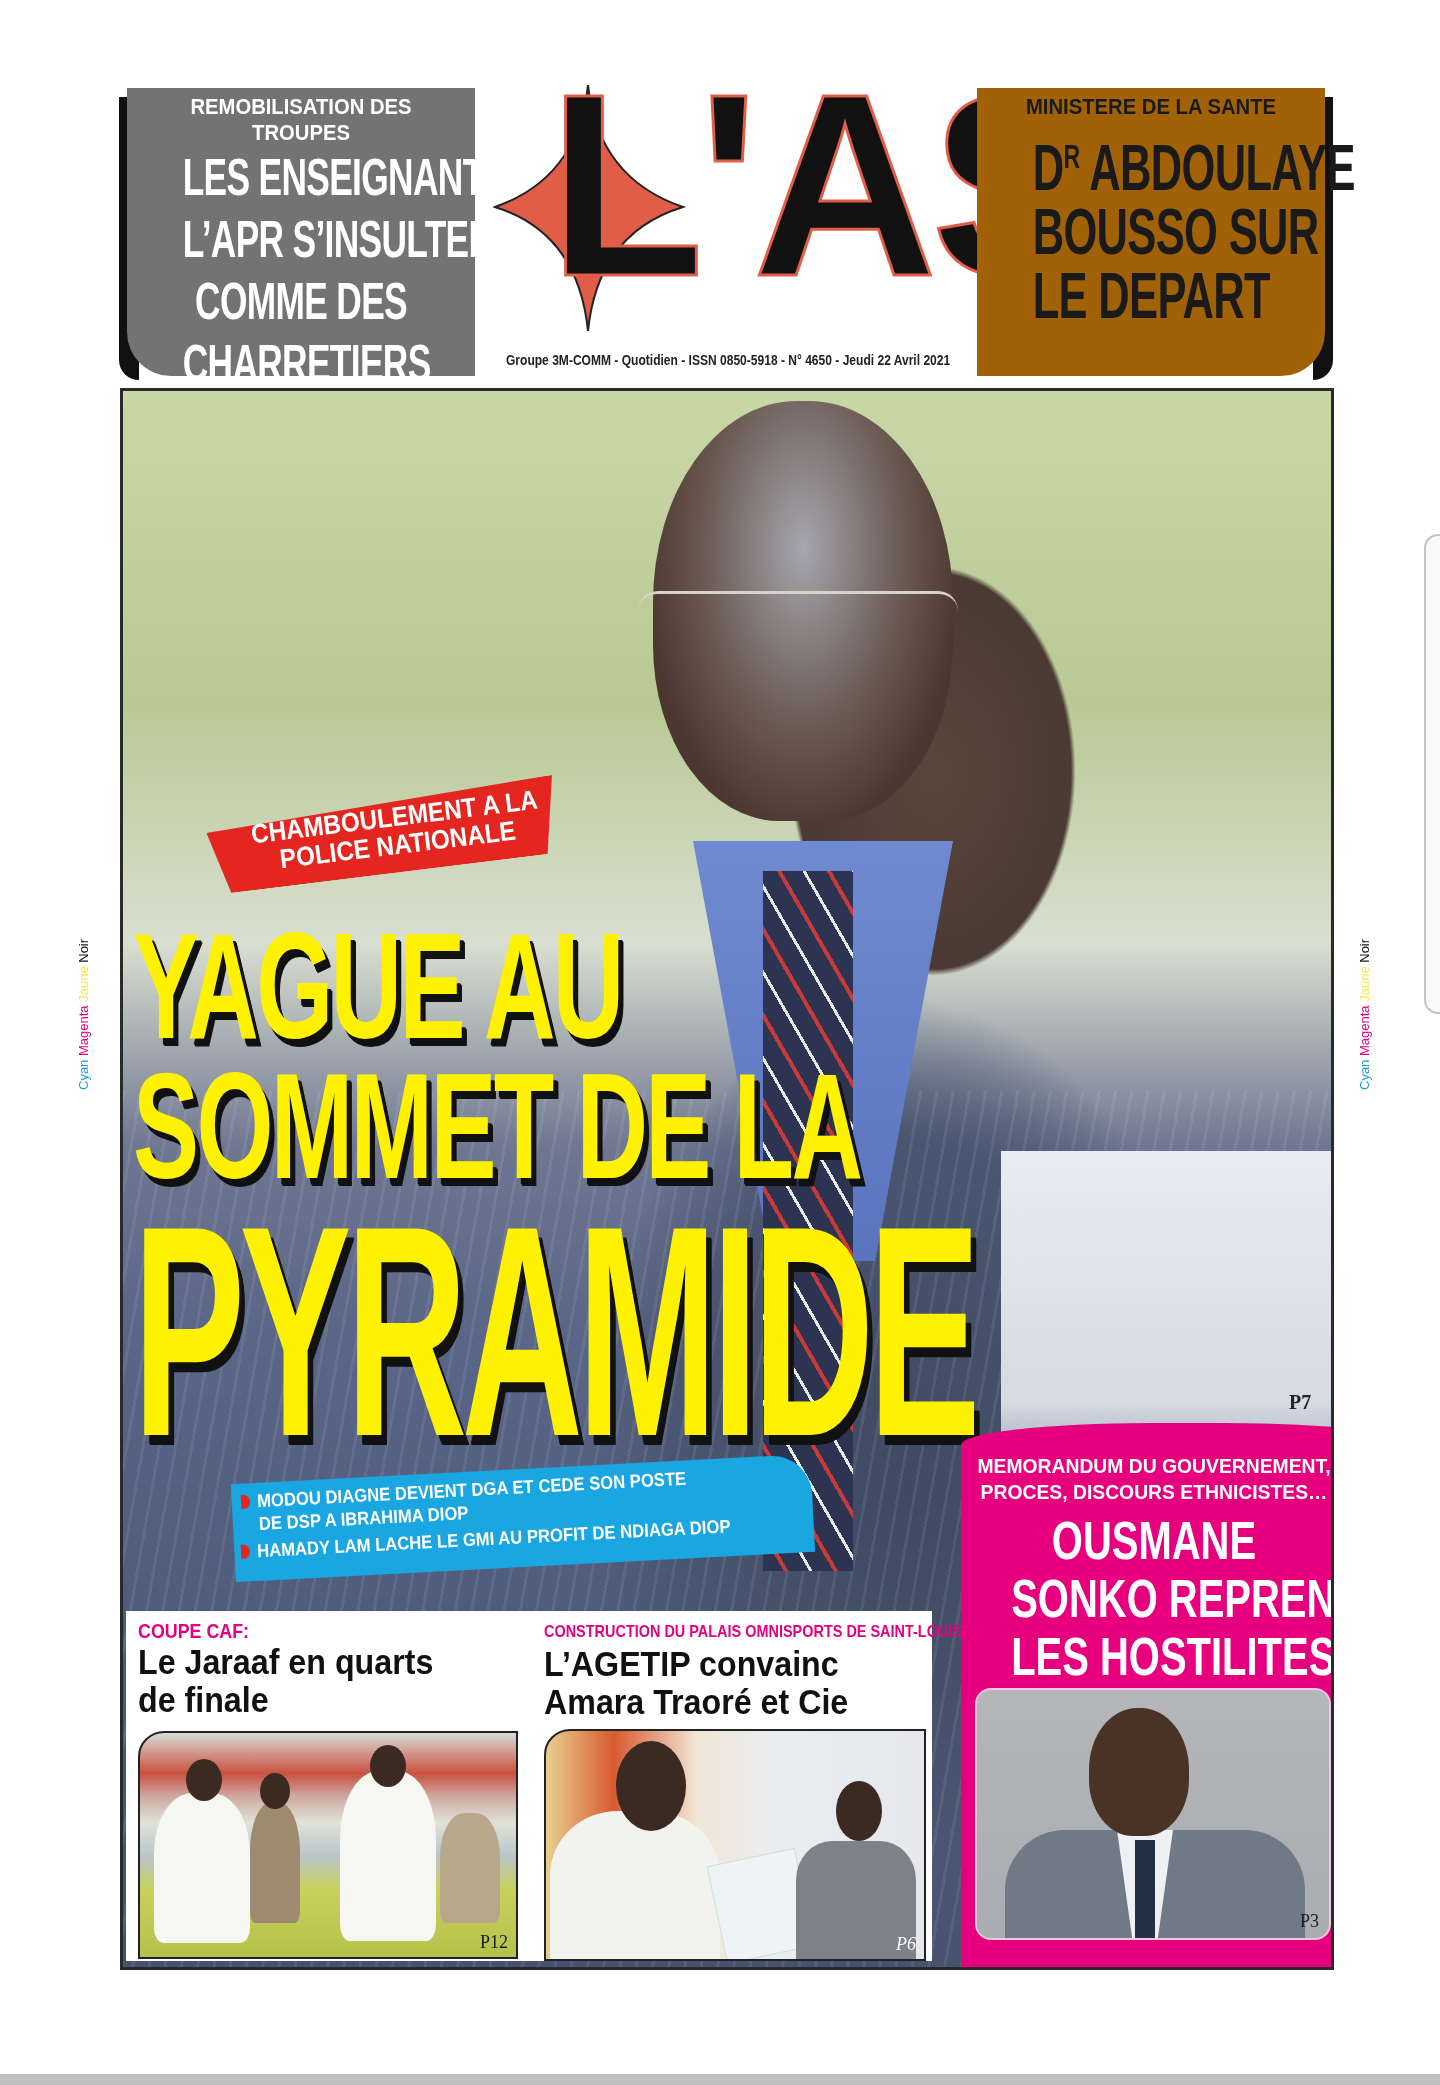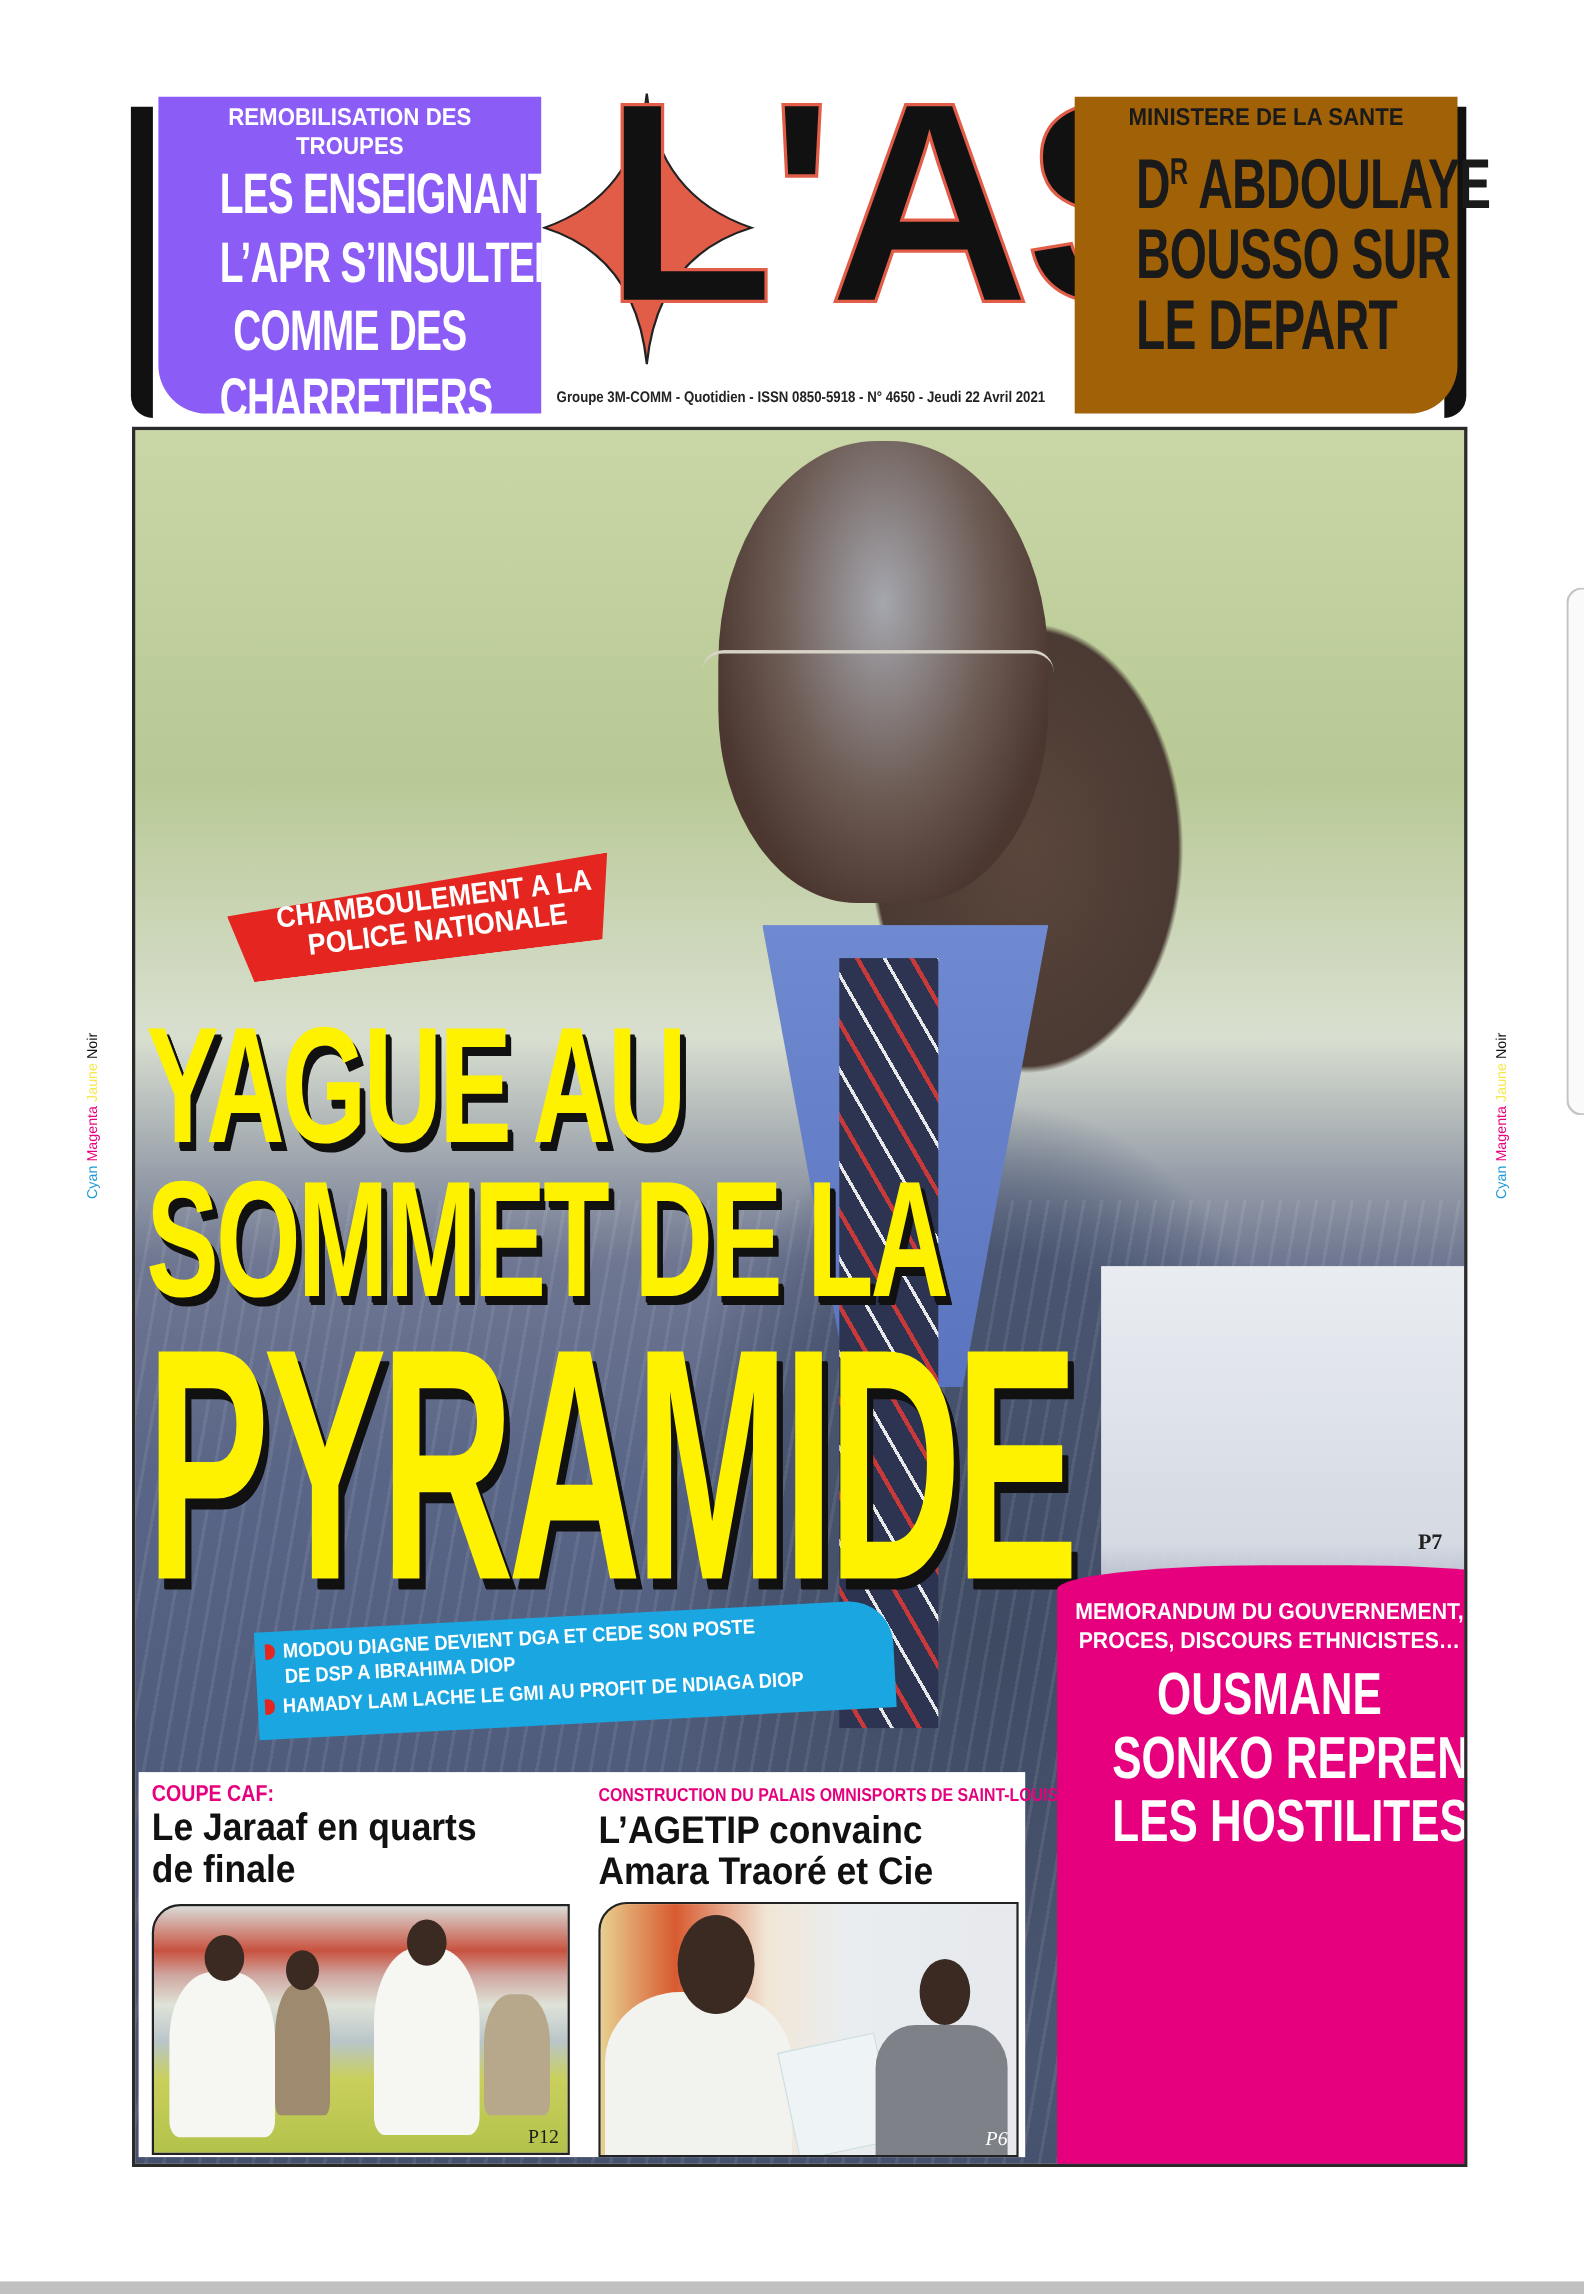--- a/index.html
+++ b/index.html
@@ -4,21 +4,21 @@
 <style>
   * { box-sizing: border-box; margin: 0; padding: 0; }
   html, body { width: 1440px; height: 2085px; background: #ffffff; overflow: hidden; }
   body { position: relative; font-family: "Liberation Sans", sans-serif; }
 
   .page { position: absolute; left: 0; top: 0; width: 1440px; height: 2085px; background: #fff; }
 
   
   .side-box { position: absolute; top: 88px; height: 288px; }
   .side-shadow { position: absolute; background: #111; }
-  .box-left { left: 144px; width: 348px; background: #8b5cf6; border-radius: 0 0 0 44px; }
+  .box-left { left: 127px; width: 348px; background: #737373; border-radius: 0 0 0 44px; }
   .box-right { left: 977px; width: 348px; background: #a16207; border-radius: 0 0 44px 0; }
   .box-kicker { text-align: center; font-weight: bold; font-size: 22px; letter-spacing: 0px; padding-top: 6px; transform: scaleX(0.92); }
   .box-head { text-align: center; font-weight: bold; font-size: 52px; line-height: 62px; transform: scaleX(0.68); transform-origin: center; white-space: nowrap; letter-spacing: -1px; }
   .box-left .box-kicker, .box-left .box-head { color: #fff; }
   .box-right .box-kicker, .box-right .box-head { color: #1a1a1a; }
   .box-right .box-head { font-size: 64px; line-height: 64px; }
   .box-right .box-head sup { font-size: 34px; vertical-align: 22px; }
 
   .logo { position: absolute; left: 493px; top: 83px; width: 470px; height: 250px; }
   .logo-text { position: absolute; left: 50px; top: -28px; font-family: "Liberation Sans", sans-serif; font-weight: bold; font-size: 260px; color: #111; letter-spacing: -6px; transform: scaleX(0.98); -webkit-text-stroke: 3px #e15d47; line-height: 1; }
@@ -145,20 +145,27 @@
     <div class="pink">
       <div class="pink-kicker">
         <div>MEMORANDUM DU GOUVERNEMENT,</div>
         <div>PROCES, DISCOURS ETHNICISTES…</div>
       </div>
       <div class="pink-head">
         <div>OUSMANE</div>
         <div>SONKO REPREND</div>
         <div>LES HOSTILITES</div>
       </div>
+      <div class="pink-photo">
+        <div class="sonko-suit"></div>
+        <div class="sonko-shirt"></div>
+        <div class="sonko-tie"></div>
+        <div class="sonko-head"></div>
+        <div class="pg-label" style="right:10px; bottom:6px;">P3</div>
+      </div>
     </div>
 
     <div class="white-panel">
       <div class="story" style="left:12px; top:8px; width:390px;">
         <div class="story-kicker">COUPE CAF:</div>
         <div class="story-head">Le Jaraaf en quarts</div>
         <div class="story-head">de finale</div>
       </div>
       <div class="story-photo ph-foot" style="left:12px; top:120px; width:380px; height:228px;">
         <div class="player" style="left:14px; top:60px; width:96px; height:150px;"></div>

